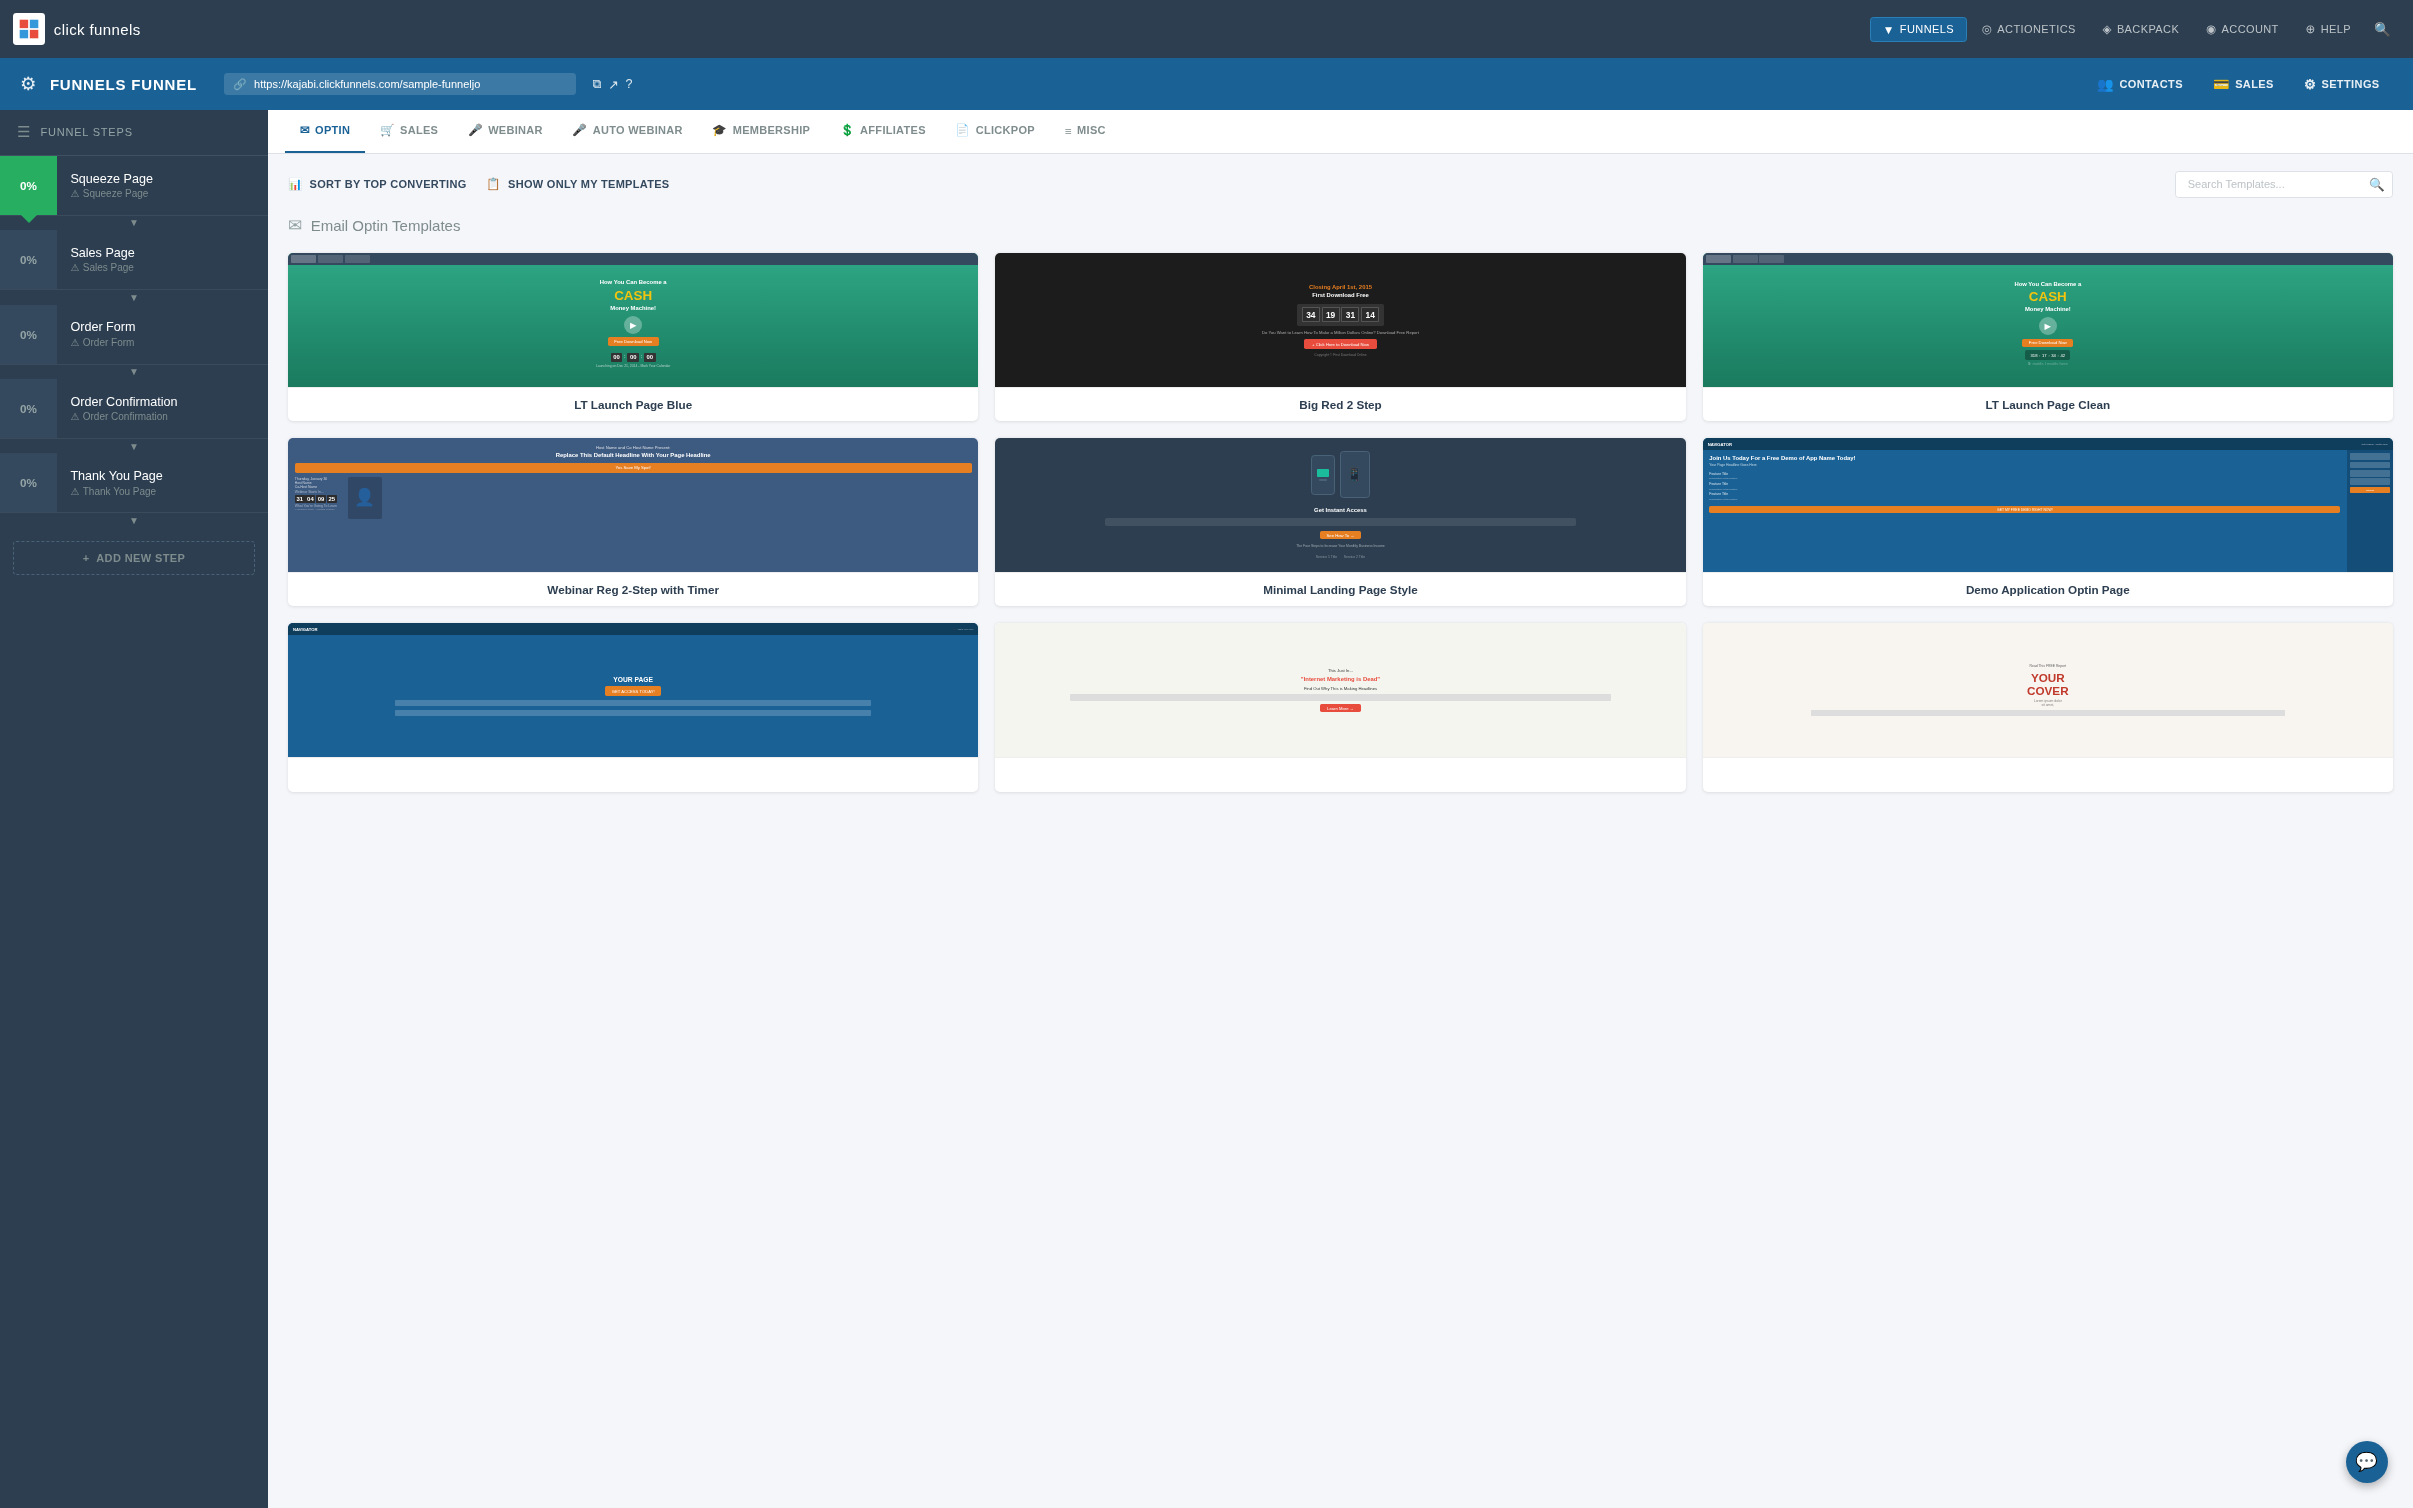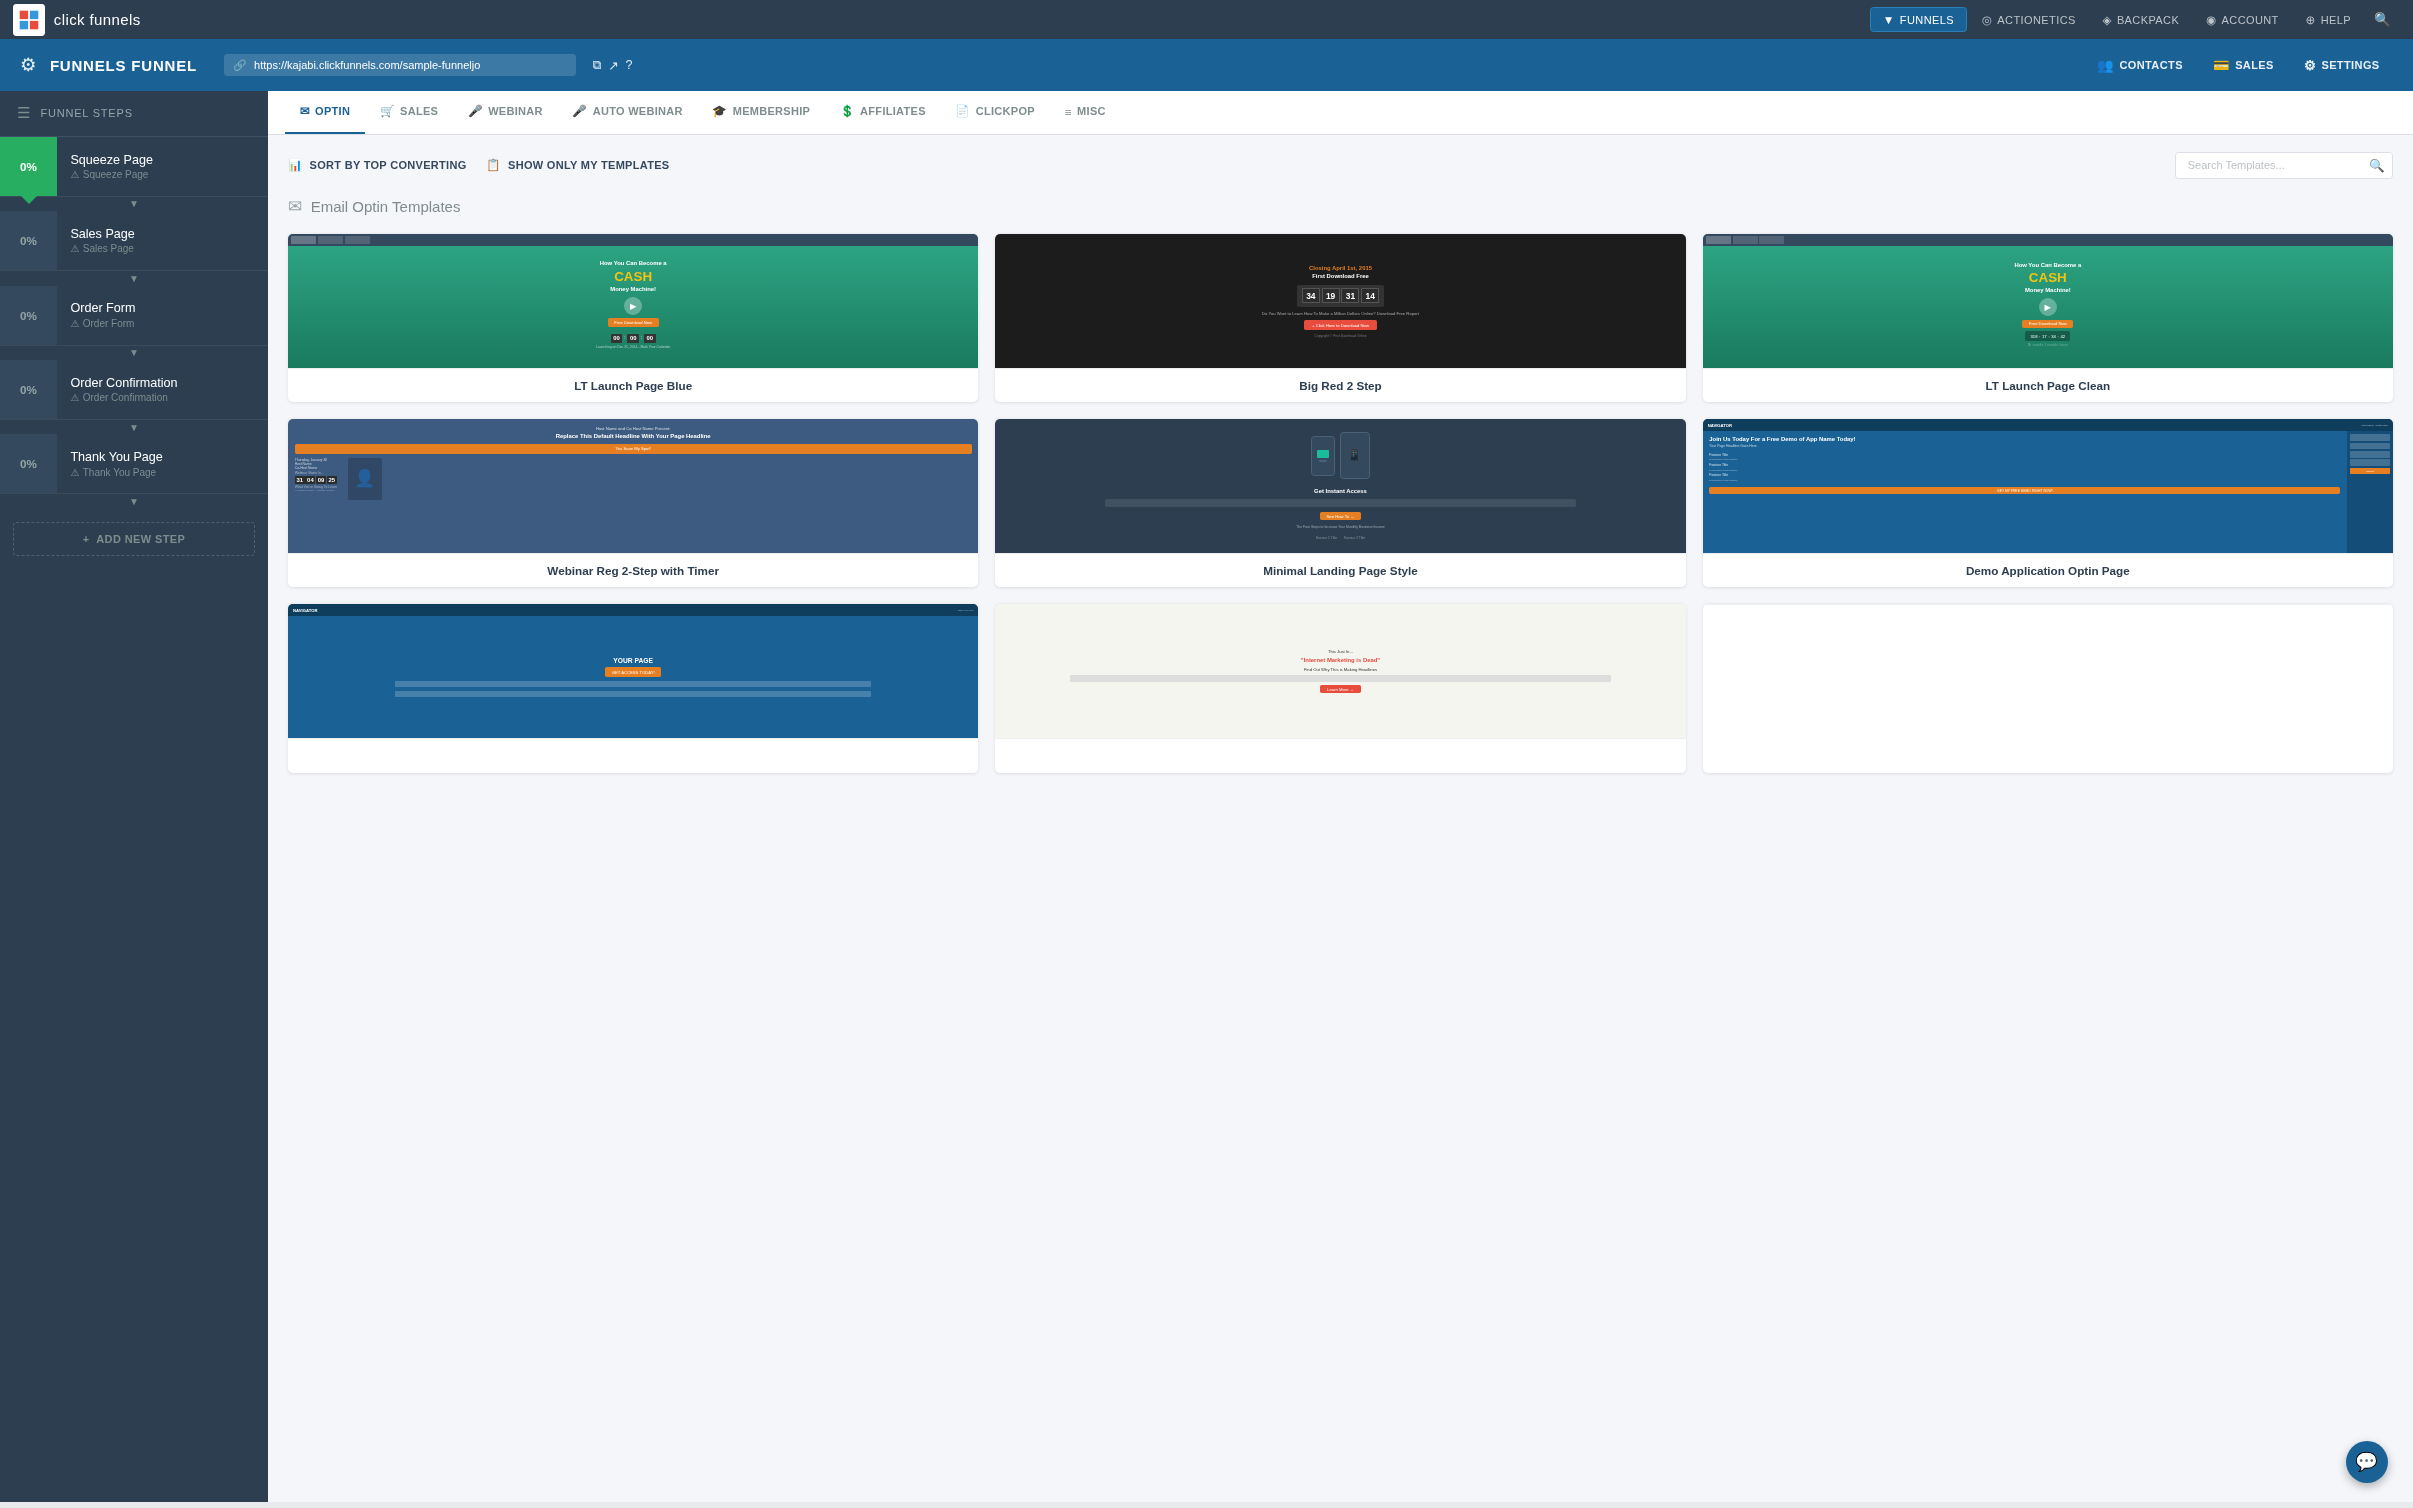--- a/index.html
+++ b/index.html
@@ -1,21 +1,21 @@
 <!DOCTYPE html>
 <html style="font-size:13.4px"><head>
   <meta charset="utf-8">
   <style>
     * { box-sizing: border-box; margin: 0; padding: 0; }
     body { font-family: -apple-system, BlinkMacSystemFont, 'Segoe UI', sans-serif; background: #e8eaed; min-height: 100vh; }
 
     
     .top-nav {
       background: #2c3e50;
-      height: 39px;
+      height: 58px;
       display: flex;
       align-items: center;
       padding: 0 13.4px;
       gap: 0;
     }
     .top-nav-logo {
       display: flex;
       align-items: center;
       gap: 8.4px;
       margin-right: auto;
@@ -833,20 +833,28 @@
               <div style="font-size:5.9px;font-weight:700;color:#e74c3c;text-align:center;">"Internet Marketing is Dead"</div>
               <div style="font-size:4.2px;color:#333;text-align:center;max-width:80%;">Find Out Why This is Making Headlines</div>
               <div style="height:6.7px;width:80%;background:#ddd;border-radius:0.8px;"></div>
               <div style="background:#e74c3c;color:white;font-size:4.2px;padding:1.7px 6.7px;border-radius:1.7px;">Learn More →</div>
             </div>
           </div>
           <div class="template-card-label" style="min-height:35px;"></div>
         </div>
 
         <div class="template-card">
+          <div class="template-thumb">
+            <div style="background:#f8f4ef;height:100%;display:flex;flex-direction:column;padding:6.7px;gap:2.5px;align-items:center;justify-content:center;">
+              <div style="font-size:3.4px;color:#666;text-align:center;">Read This FREE Report</div>
+              <div style="font-size:11.7px;font-weight:900;color:#c0392b;text-align:center;">YOUR<br>COVER</div>
+              <div style="font-size:3.4px;color:#888;text-align:center;">Lorem ipsum dolor<br>sit amet,</div>
+              <div style="height:6.7px;width:70%;background:#ddd;border-radius:0.8px;"></div>
+            </div>
+          </div>
           <div class="template-card-label" style="min-height:35px;"></div>
         </div>
 
       </div>
 
     </div>
   </div>
 </div>
 
 <div class="chat-bubble">

